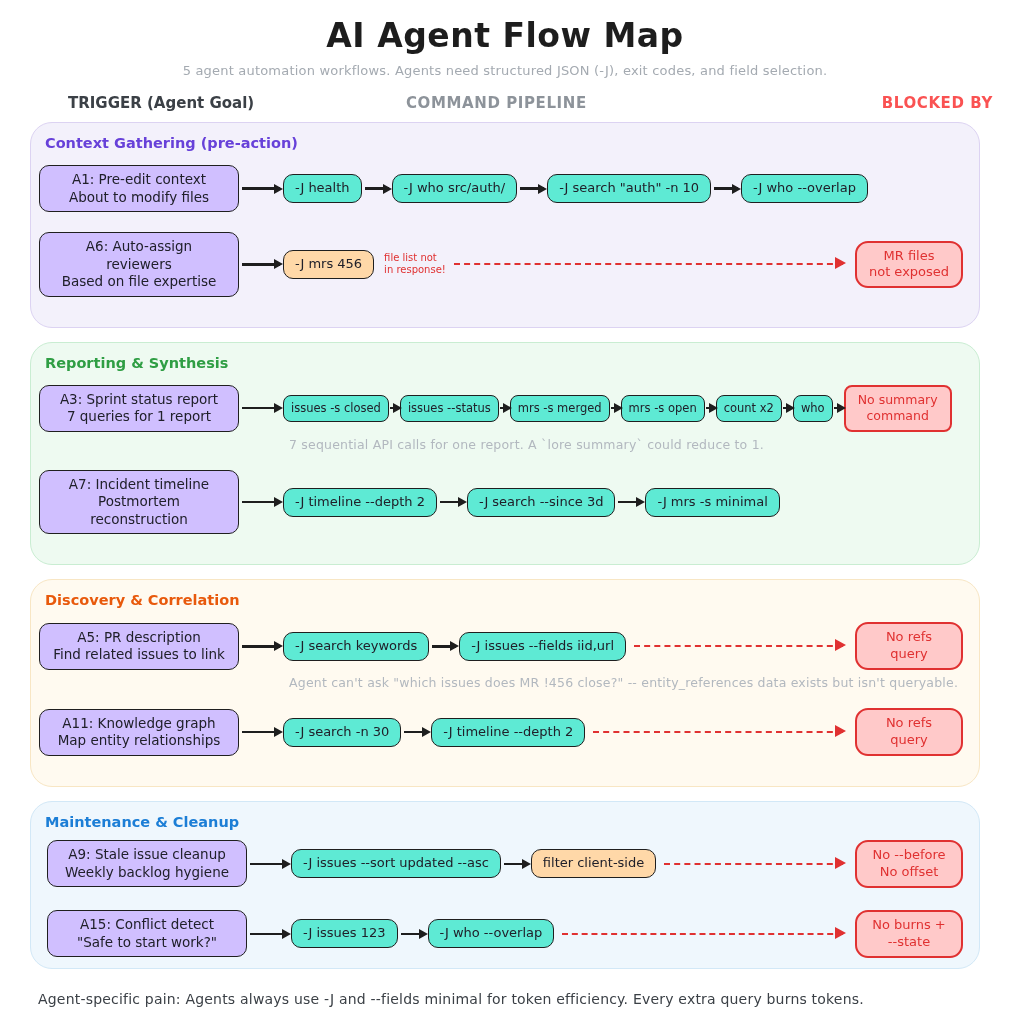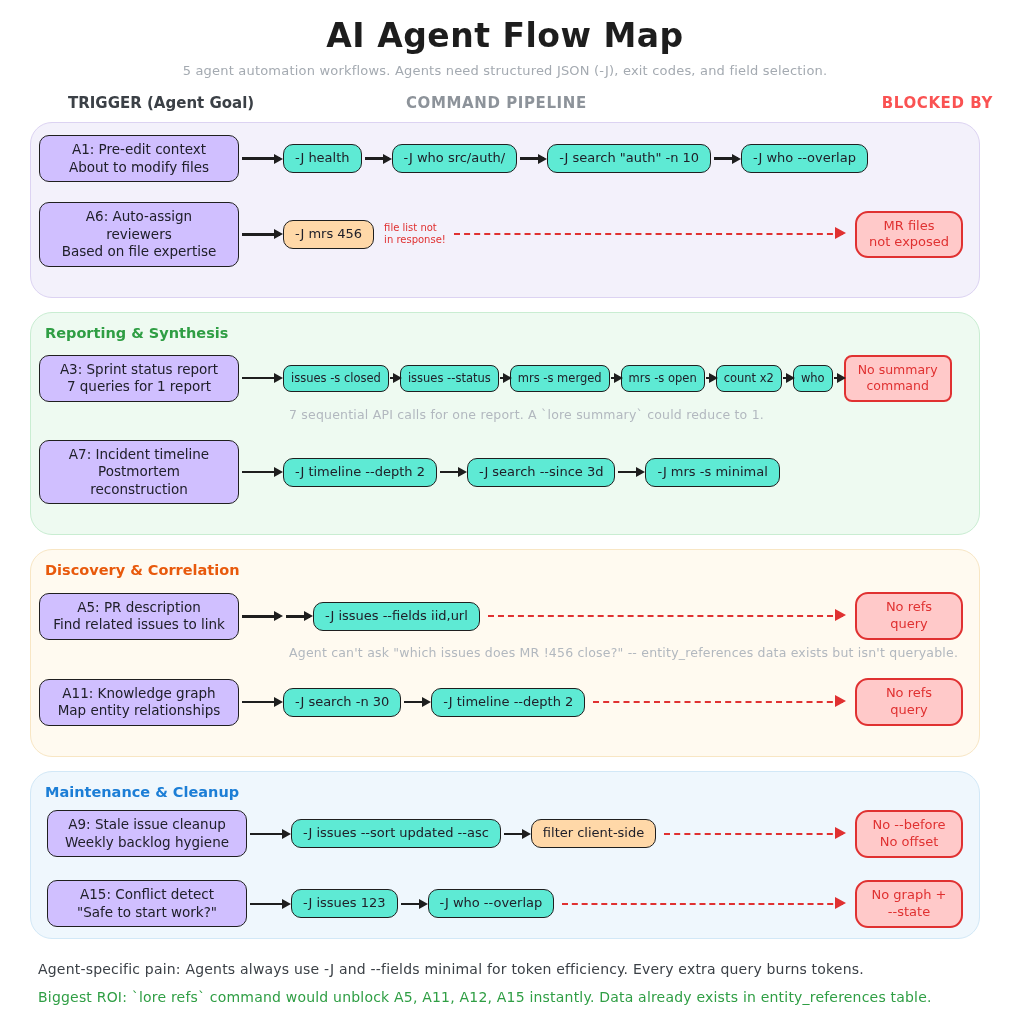--- a/index.html
+++ b/index.html
@@ -87,20 +87,21 @@
   <div class="title">AI Agent Flow Map</div>
   <div class="subtitle">5 agent automation workflows. Agents need structured JSON (-J), exit codes, and field selection.</div>
 
   <div class="col-headers">
     <span class="h-trigger">TRIGGER (Agent Goal)</span>
     <span class="h-pipeline">COMMAND PIPELINE</span>
     <span class="h-blocked">BLOCKED BY</span>
   </div>
 
   <section class="panel p-purple">
+    <div class="panel-label c-purple">Context Gathering (pre-action)</div>
 
     <div class="row">
       <div class="box b-purple trigger">A1: Pre-edit context
 About to modify files</div>
       <span class="arrow long"></span>
       <div class="box b-green">-J health</div>
       <span class="arrow"></span>
       <div class="box b-green">-J who src/auth/</div>
       <span class="arrow"></span>
       <div class="box b-green">-J search "auth" -n 10</div>
@@ -157,20 +158,21 @@
     </div>
   </section>
 
   <section class="panel p-orange">
     <div class="panel-label c-orange">Discovery &amp; Correlation</div>
 
     <div class="row tight">
       <div class="box b-purple trigger">A5: PR description
 Find related issues to link</div>
       <span class="arrow long"></span>
+      <div class="box b-green">-J search keywords</div>
       <span class="arrow"></span>
       <div class="box b-green">-J issues --fields iid,url</div>
       <span class="dash"></span>
       <div class="box b-red">No refs
 query</div>
     </div>
     <div class="note">Agent can't ask "which issues does MR !456 close?" -- entity_references data exists but isn't queryable.</div>
 
     <div class="row">
       <div class="box b-purple trigger">A11: Knowledge graph
@@ -201,21 +203,21 @@
     </div>
 
     <div class="row">
       <div class="box b-purple trigger">A15: Conflict detect
 "Safe to start work?"</div>
       <span class="arrow long"></span>
       <div class="box b-green">-J issues 123</div>
       <span class="arrow"></span>
       <div class="box b-green">-J who --overlap</div>
       <span class="dash"></span>
-      <div class="box b-red">No graph +
+      <div class="box b-red">No burns +
 --state</div>
     </div>
   </section>
 
   <div class="footnotes">
     <div class="fn-dark">Agent-specific pain: Agents always use -J and --fields minimal for token efficiency. Every extra query burns tokens.</div>
     <div class="fn-green">Biggest ROI: `lore refs` command would unblock A5, A11, A12, A15 instantly. Data already exists in entity_references table.</div>
 
   </div>
 

